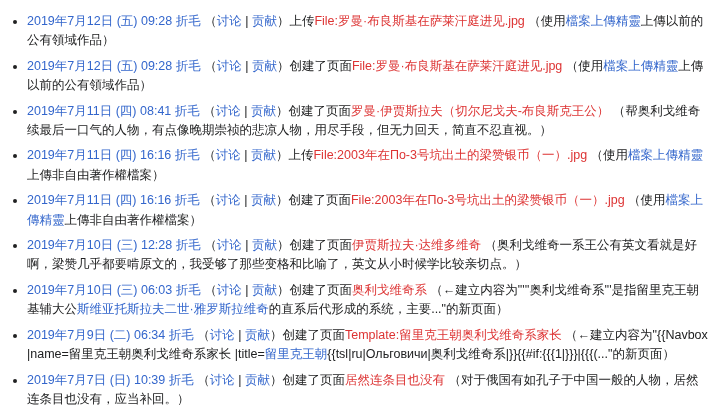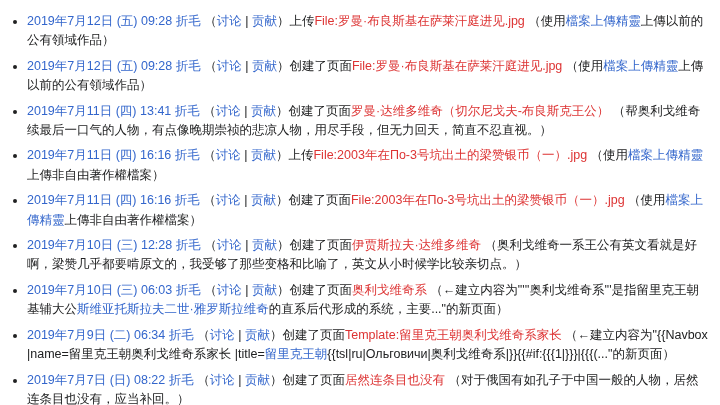--- a/index.html
+++ b/index.html
@@ -25,20 +25,20 @@
   a.link{color:var(--blue);}
   a.newlink{color:var(--red);}
   span.text{color:var(--text);}
 </style>
 </head>
 <body>
 
 <ul class="contribs" id="contribs-list">
     <li><a class="link">2019年7月12日 (五) 09:28</a><span class="text"> </span><a class="link">折毛</a><span class="text"> （</span><a class="link">讨论</a><span class="text"> | </span><a class="link">贡献</a><span class="text">）</span><span class="text">上传</span><a class="newlink">File:罗曼·布良斯基在萨莱汗庭进见.jpg</a><span class="text"> （使用</span><a class="link">檔案上傳精靈</a><span class="text">上傳以前的公有領域作品）</span></li>
     <li><a class="link">2019年7月12日 (五) 09:28</a><span class="text"> </span><a class="link">折毛</a><span class="text"> （</span><a class="link">讨论</a><span class="text"> | </span><a class="link">贡献</a><span class="text">）</span><span class="text">创建了页面</span><a class="newlink">File:罗曼·布良斯基在萨莱汗庭进见.jpg</a><span class="text"> （使用</span><a class="link">檔案上傳精靈</a><span class="text">上傳以前的公有領域作品）</span></li>
-    <li><a class="link">2019年7月11日 (四) 13:41</a><span class="text"> </span><a class="link">折毛</a><span class="text"> （</span><a class="link">讨论</a><span class="text"> | </span><a class="link">贡献</a><span class="text">）</span><span class="text">创建了页面</span><a class="newlink">罗曼·达维多维奇（切尔尼戈夫-布良斯克王公）</a><span class="text"> （帮奥利戈维奇续最后一口气的人物，有点像晚期崇祯的悲凉人物，用尽手段，但无力回天，简直不忍直视。）</span></li>
+    <li><a class="link">2019年7月11日 (四) 08:41</a><span class="text"> </span><a class="link">折毛</a><span class="text"> （</span><a class="link">讨论</a><span class="text"> | </span><a class="link">贡献</a><span class="text">）</span><span class="text">创建了页面</span><a class="newlink">罗曼·伊贾斯拉夫（切尔尼戈夫-布良斯克王公）</a><span class="text"> （帮奥利戈维奇续最后一口气的人物，有点像晚期崇祯的悲凉人物，用尽手段，但无力回天，简直不忍直视。）</span></li>
     <li><a class="link">2019年7月11日 (四) 16:16</a><span class="text"> </span><a class="link">折毛</a><span class="text"> （</span><a class="link">讨论</a><span class="text"> | </span><a class="link">贡献</a><span class="text">）</span><span class="text">上传</span><a class="newlink">File:2003年在По-3号坑出土的梁赞银币（一）.jpg</a><span class="text"> （使用</span><a class="link">檔案上傳精靈</a><span class="text">上傳非自由著作權檔案）</span></li>
     <li><a class="link">2019年7月11日 (四) 16:16</a><span class="text"> </span><a class="link">折毛</a><span class="text"> （</span><a class="link">讨论</a><span class="text"> | </span><a class="link">贡献</a><span class="text">）</span><span class="text">创建了页面</span><a class="newlink">File:2003年在По-3号坑出土的梁赞银币（一）.jpg</a><span class="text"> （使用</span><a class="link">檔案上傳精靈</a><span class="text">上傳非自由著作權檔案）</span></li>
     <li><a class="link">2019年7月10日 (三) 12:28</a><span class="text"> </span><a class="link">折毛</a><span class="text"> （</span><a class="link">讨论</a><span class="text"> | </span><a class="link">贡献</a><span class="text">）</span><span class="text">创建了页面</span><a class="newlink">伊贾斯拉夫·达维多维奇</a><span class="text"> （奥利戈维奇一系王公有英文看就是好啊，梁赞几乎都要啃原文的，我受够了那些变格和比喻了，英文从小时候学比较亲切点。）</span></li>
     <li><a class="link">2019年7月10日 (三) 06:03</a><span class="text"> </span><a class="link">折毛</a><span class="text"> （</span><a class="link">讨论</a><span class="text"> | </span><a class="link">贡献</a><span class="text">）</span><span class="text">创建了页面</span><a class="newlink">奥利戈维奇系</a><span class="text"> （←建立内容为"'''奥利戈维奇系'''是指留里克王朝基辅大公</span><a class="link">斯维亚托斯拉夫二世·雅罗斯拉维奇</a><span class="text">的直系后代形成的系统，主要..."的新页面）</span></li>
     <li><a class="link">2019年7月9日 (二) 06:34</a><span class="text"> </span><a class="link">折毛</a><span class="text"> （</span><a class="link">讨论</a><span class="text"> | </span><a class="link">贡献</a><span class="text">）</span><span class="text">创建了页面</span><a class="newlink">Template:留里克王朝奥利戈维奇系家长</a><span class="text"> （←建立内容为"{{Navbox |name=留里克王朝奥利戈维奇系家长 |title=</span><a class="link">留里克王朝</a><span class="text">{{tsl|ru|Ольговичи|奥利戈维奇系|}}{{#if:{{{1|}}}|{{{(..."的新页面）</span></li>
-    <li><a class="link">2019年7月7日 (日) 08:22</a><span class="text"> </span><a class="link">折毛</a><span class="text"> （</span><a class="link">讨论</a><span class="text"> | </span><a class="link">贡献</a><span class="text">）</span><span class="text">创建了页面</span><a class="newlink">居然连条目也没有</a><span class="text"> （对于俄国有如孔子于中国一般的人物，居然连条目也没有，应当补回。）</span></li>
+    <li><a class="link">2019年7月7日 (日) 10:39</a><span class="text"> </span><a class="link">折毛</a><span class="text"> （</span><a class="link">讨论</a><span class="text"> | </span><a class="link">贡献</a><span class="text">）</span><span class="text">创建了页面</span><a class="newlink">居然连条目也没有</a><span class="text"> （对于俄国有如孔子于中国一般的人物，居然连条目也没有，应当补回。）</span></li>
   </ul>
 
 </body></html>

